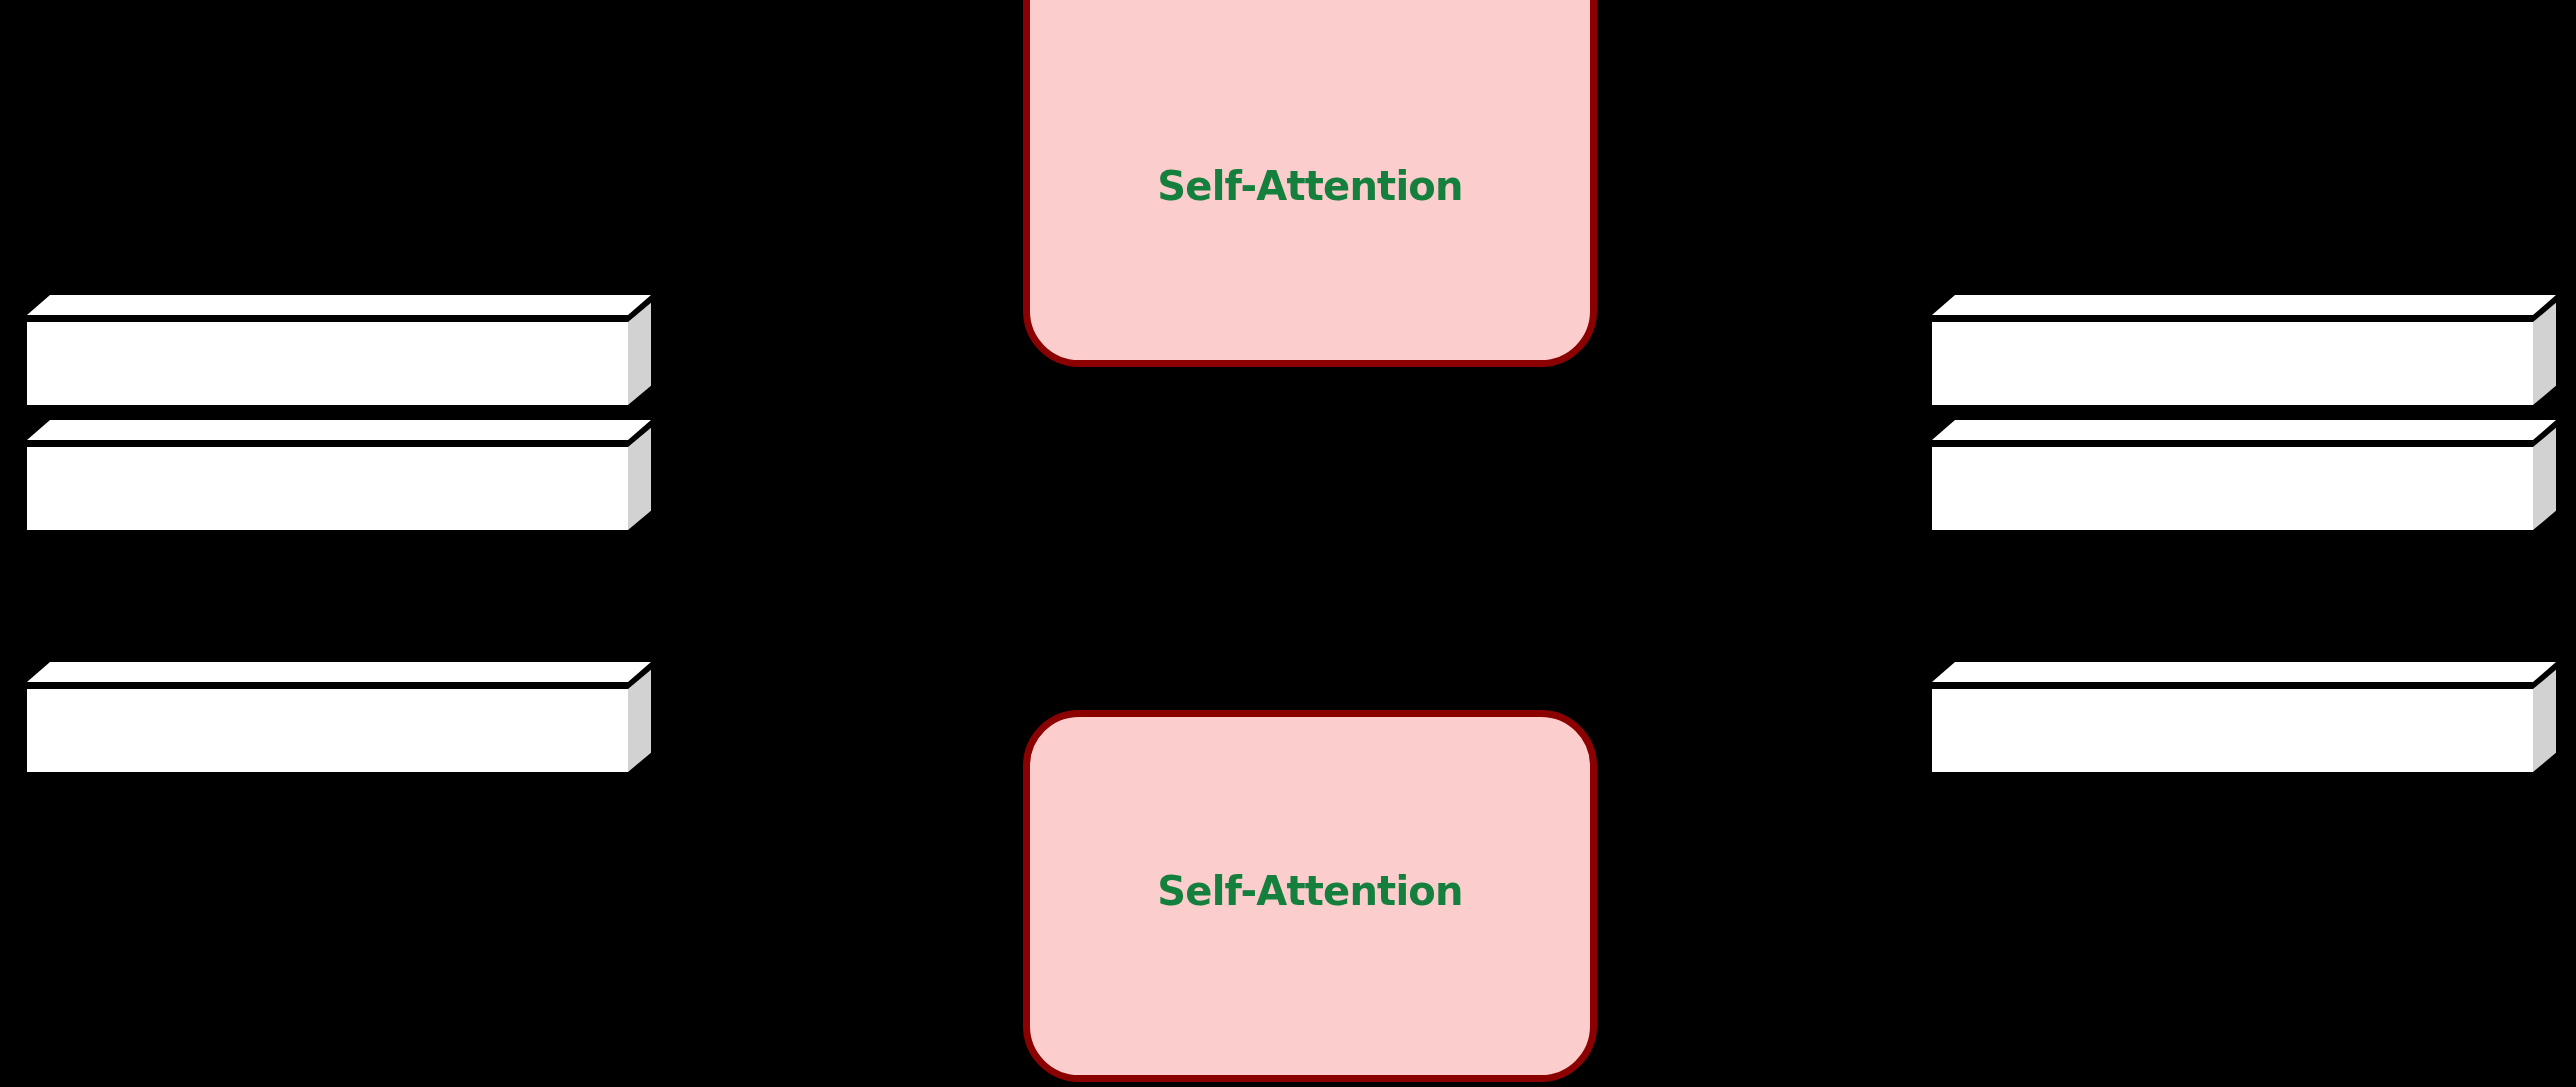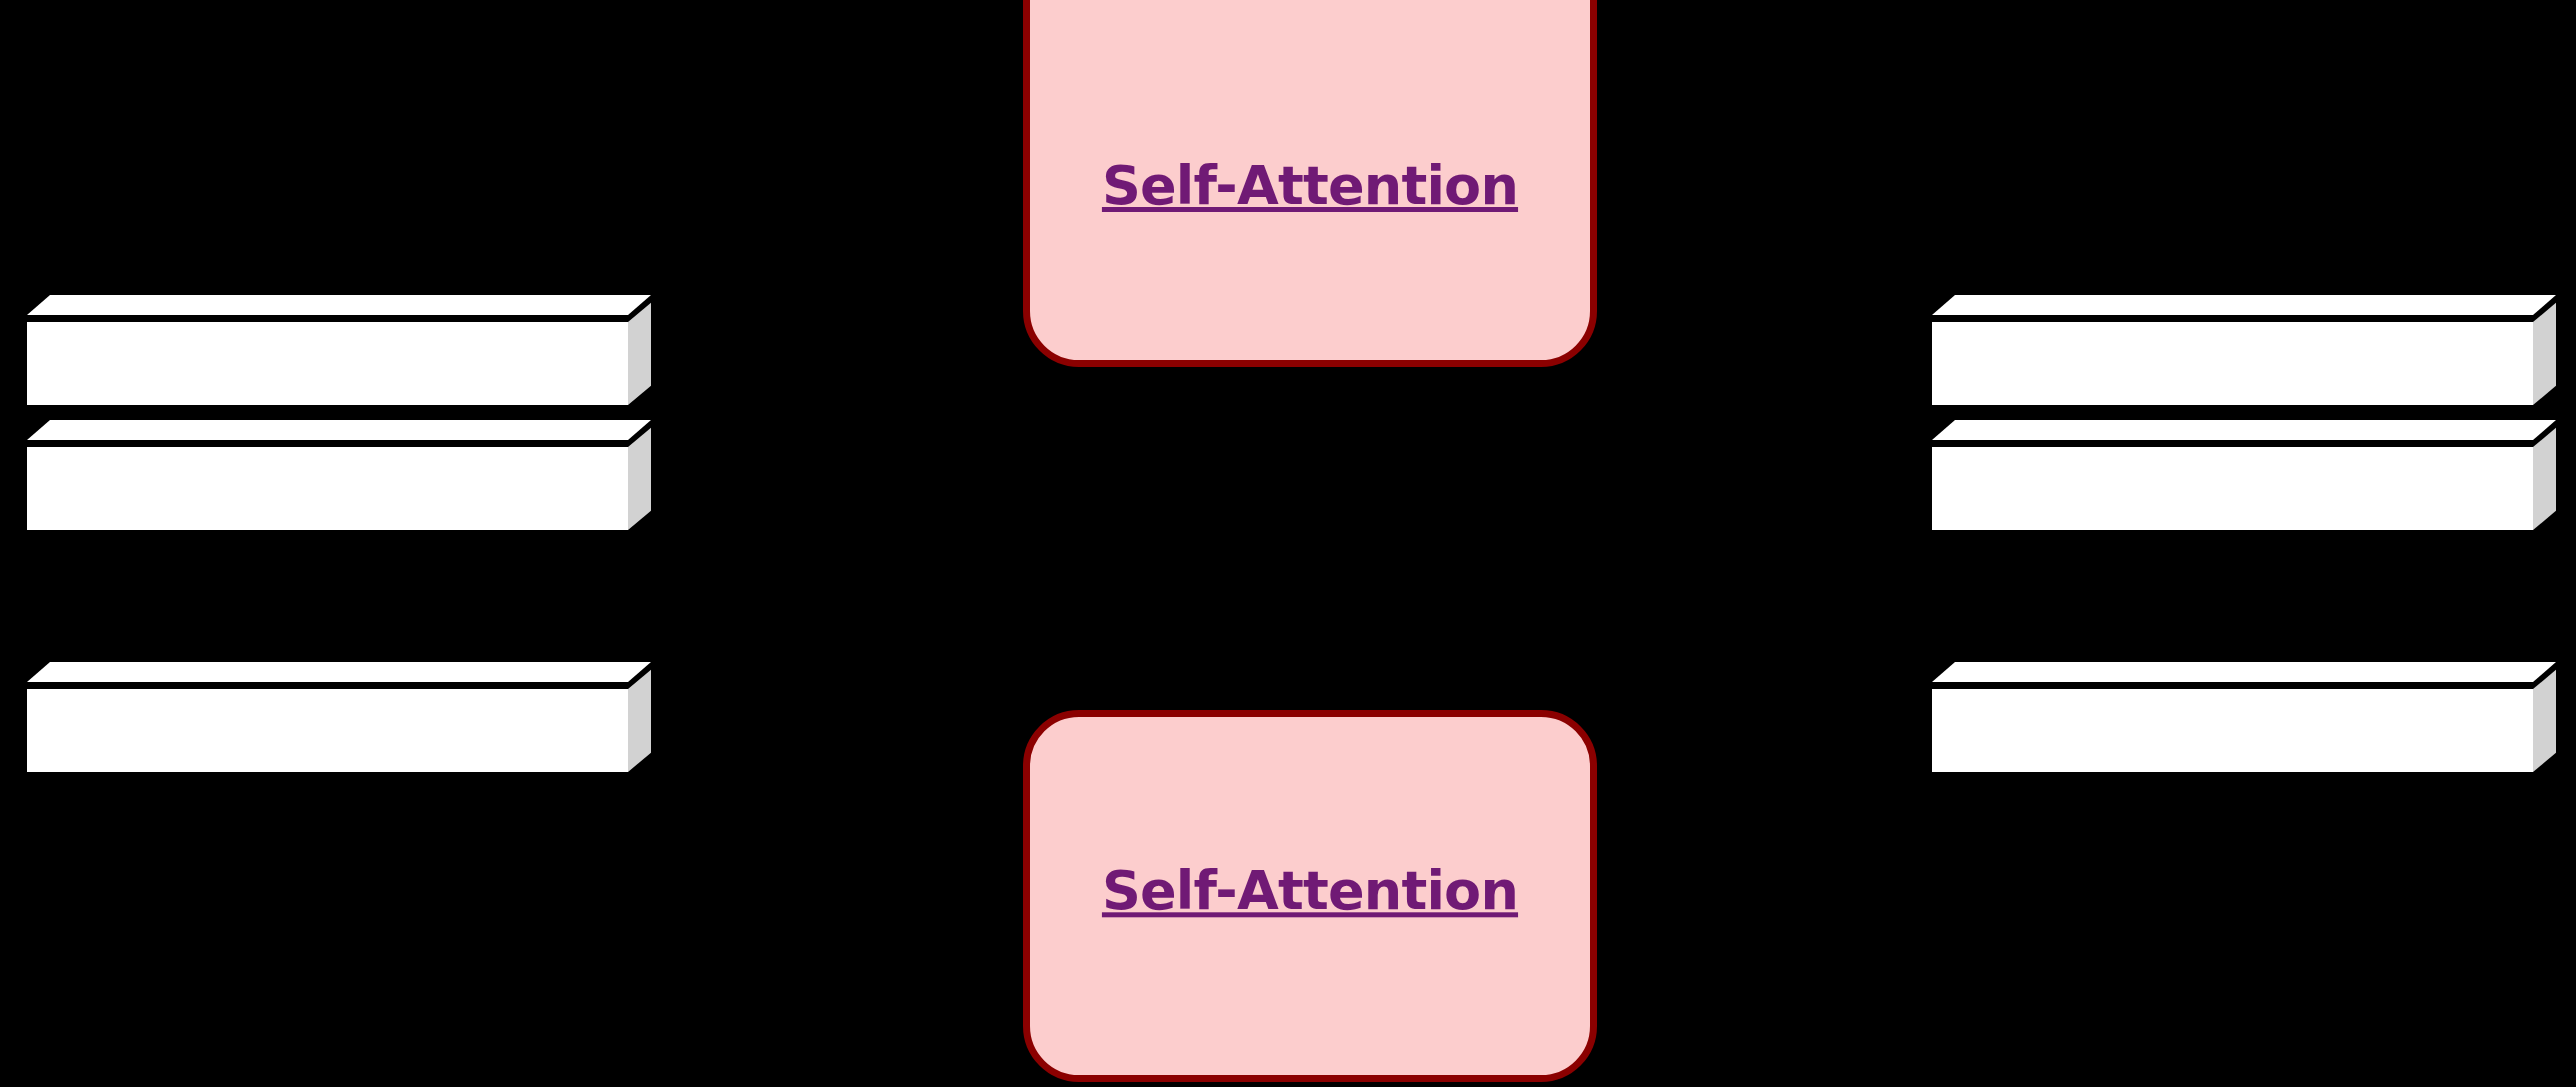--- a/index.html
+++ b/index.html
@@ -26,26 +26,25 @@
     background: #fccdcd;
     border: 7.8px solid #8b0000;
     border-radius: 56px;
     display: flex;
     align-items: center;
     justify-content: center;
   }
   .attn-label {
     font-family: "DejaVu Sans", sans-serif;
     font-weight: bold;
-    font-size: 54px;
-    color: #701a75;
+    font-size: 40px;
+    color: #15803d;
     letter-spacing: -0.8px;
     white-space: nowrap;
     line-height: 1;
-    text-decoration: underline;
   }
 
   #attn-top {
     left: 1023px;
     top: -56px;
     width: 574px;
     height: 423px;
     border-top-left-radius: 56px;
     border-top-right-radius: 56px;
   }

